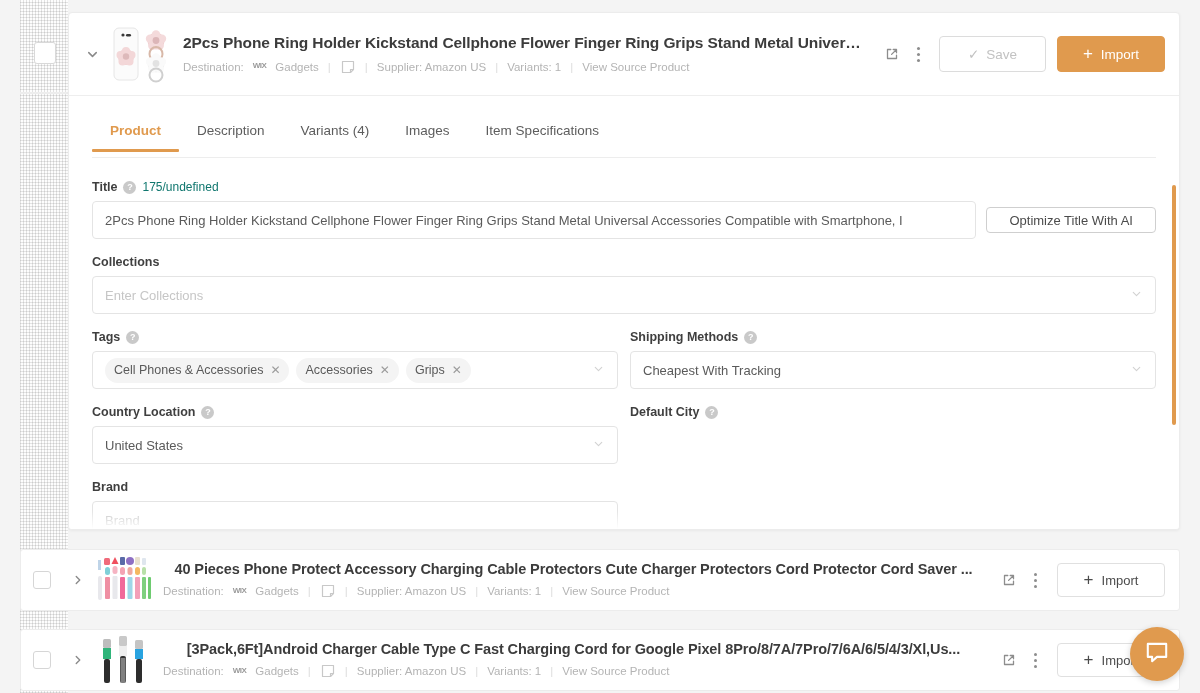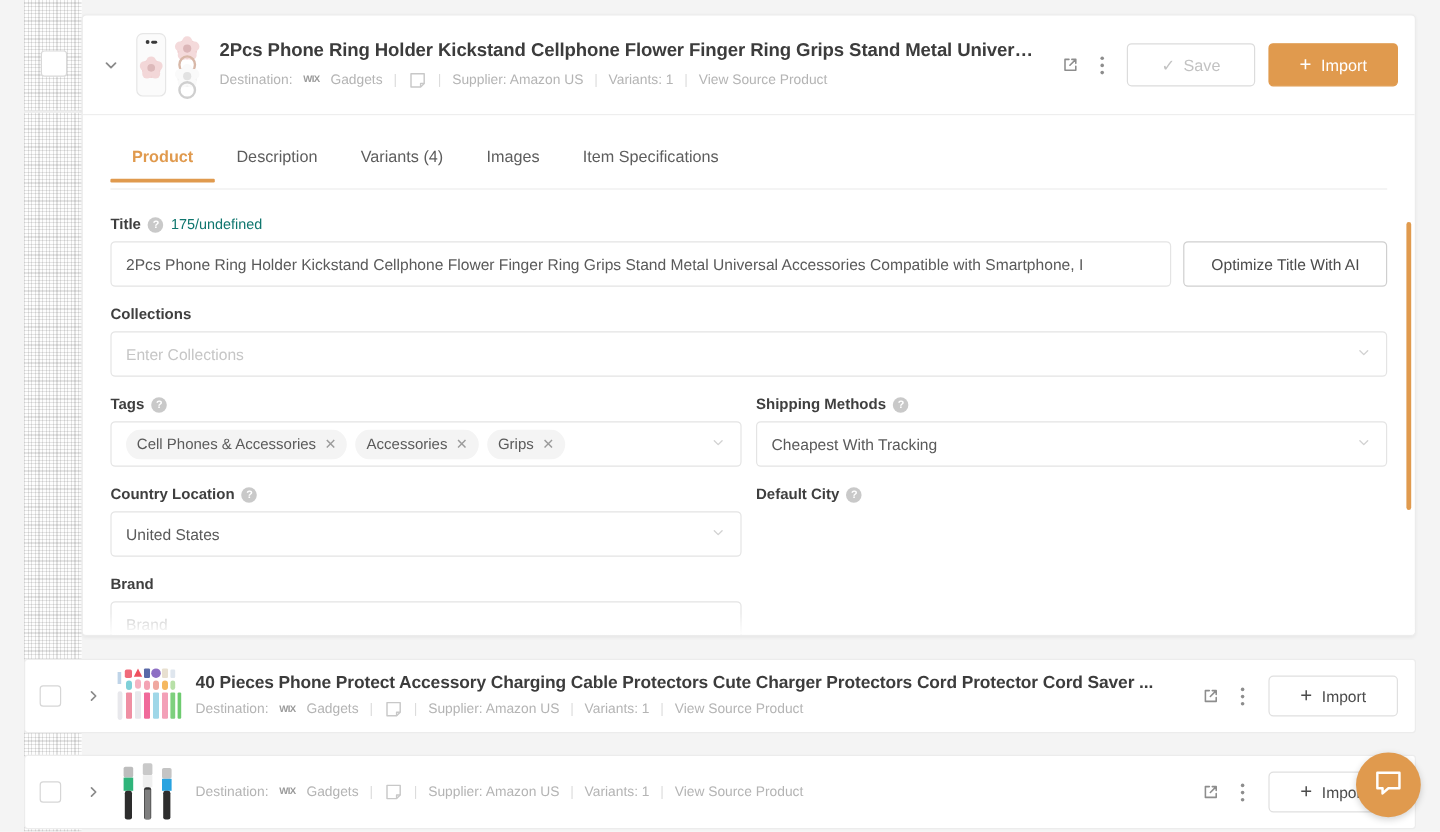--- a/index.html
+++ b/index.html
@@ -118,21 +118,21 @@
   .inp {
     height: 38px; border: 1px solid #e4e4e4; border-radius: 4px; background: #fff;
     display: flex; align-items: center; padding: 0 12px; font-size: 13px; color: #5a5a5a;
     overflow: hidden; white-space: nowrap;
   }
   .inp.placeholder { color: #c6c6c6; }
   .inp .caret { margin-left: auto; color: #d2d2d2; flex: 0 0 auto; padding-left: 8px;}
   .title-row { display: flex; gap: 10px; align-items: center; }
   .title-row .inp { flex: 1 1 auto; }
   .btn-optimize {
-    flex: 0 0 auto; height: 38px; padding: 0 22px; border: 1px solid #cfcfcf;
+    flex: 0 0 auto; height: 26px; padding: 0 22px; border: 1px solid #cfcfcf;
     border-radius: 4px; background: #fff; font-size: 13px; color: #4b4b4b;
     display: flex; align-items: center; justify-content: center; cursor: pointer;
     white-space: nowrap;
   }
   .chips { display: flex; align-items: center; gap: 7px; flex: 1 1 auto; overflow: hidden; }
   .chip {
     display: inline-flex; align-items: center; gap: 7px; height: 25px; padding: 0 9px;
     background: #f4f4f4; border-radius: 13px; font-size: 12.5px; color: #5a5a5a;
     white-space: nowrap;
   }
@@ -156,21 +156,21 @@
     position: absolute; left: 20px; width: 1160px; height: 62px;
     background: #ffffff; border: 1px solid #ececec; border-radius: 3px;
     display: flex; align-items: center; padding: 0 14px 0 12px;
   }
   .row-check {
     width: 18px; height: 18px; border: 1px solid #d6d6d6; border-radius: 3px;
     background: #fff; flex: 0 0 auto; margin-right: 16px; cursor: pointer;
   }
   .row-arrow { width: 22px; color: #8a8a8a; flex: 0 0 auto; display:flex; align-items:center; justify-content:center; cursor: pointer; }
   .row-thumb { width: 58px; height: 52px; margin: 0 10px 0 6px; flex: 0 0 auto; position: relative; }
-  .row-text { flex: 1 1 auto; min-width: 0; padding-right: 10px; }
+  .row-text { flex: 1 1 auto; min-width: 0; padding-right: 10px; text-align: center; }
   .row-title {
     font-size: 14.5px; font-weight: bold; color: #3c3c3c; letter-spacing: -.1px;
     white-space: nowrap; overflow: hidden; text-overflow: ellipsis; margin-bottom: 6px;
   }
   .btn-import-ghost {
     margin-left: 11px; height: 34px; min-width: 108px; padding: 0 16px;
     border: 1px solid #e0e0e0; border-radius: 4px; background: #fff;
     display: flex; align-items: center; justify-content: center; gap: 8px;
     font-size: 13px; color: #4b4b4b; cursor: pointer;
   }
@@ -503,20 +503,21 @@
           <rect x="24" y="12" width="8" height="10" fill="#efefef"></rect>
           <rect x="25" y="22" width="6" height="27" rx="2" fill="#333"></rect>
           <rect x="25.5" y="24" width="5" height="25" fill="#bfbfbf" opacity=".55"></rect>
           <rect x="40" y="6" width="8" height="9" rx="1.5" fill="#c4c4c4"></rect>
           <rect x="40" y="15" width="8" height="10" fill="#29a3e0"></rect>
           <rect x="41" y="25" width="6" height="24" rx="2" fill="#2d2d2d"></rect>
         </g>
       </svg>
     </div>
     <div class="row-text">
+      <div class="row-title">[3Pack,6Ft]Android Charger Cable Type C Fast Charging Cord for Google Pixel 8Pro/8/7A/7Pro/7/6A/6/5/4/3/Xl,Us...</div>
       <div class="meta">
         <span>Destination:</span>
         <span class="wix-logo">WIX</span>
         <span>Gadgets</span>
         <span class="sep">|</span>
         <span class="note-icon">
           <svg width="16" height="16" viewBox="0 0 16 16" fill="none" stroke="#c8c8c8" stroke-width="1.2">
             <path d="M2.5 2.5h11v8l-3 3h-8z" stroke-linejoin="round"></path>
               <path d="M13.5 10.5h-3v3" stroke-linejoin="round"></path>
           </svg>

